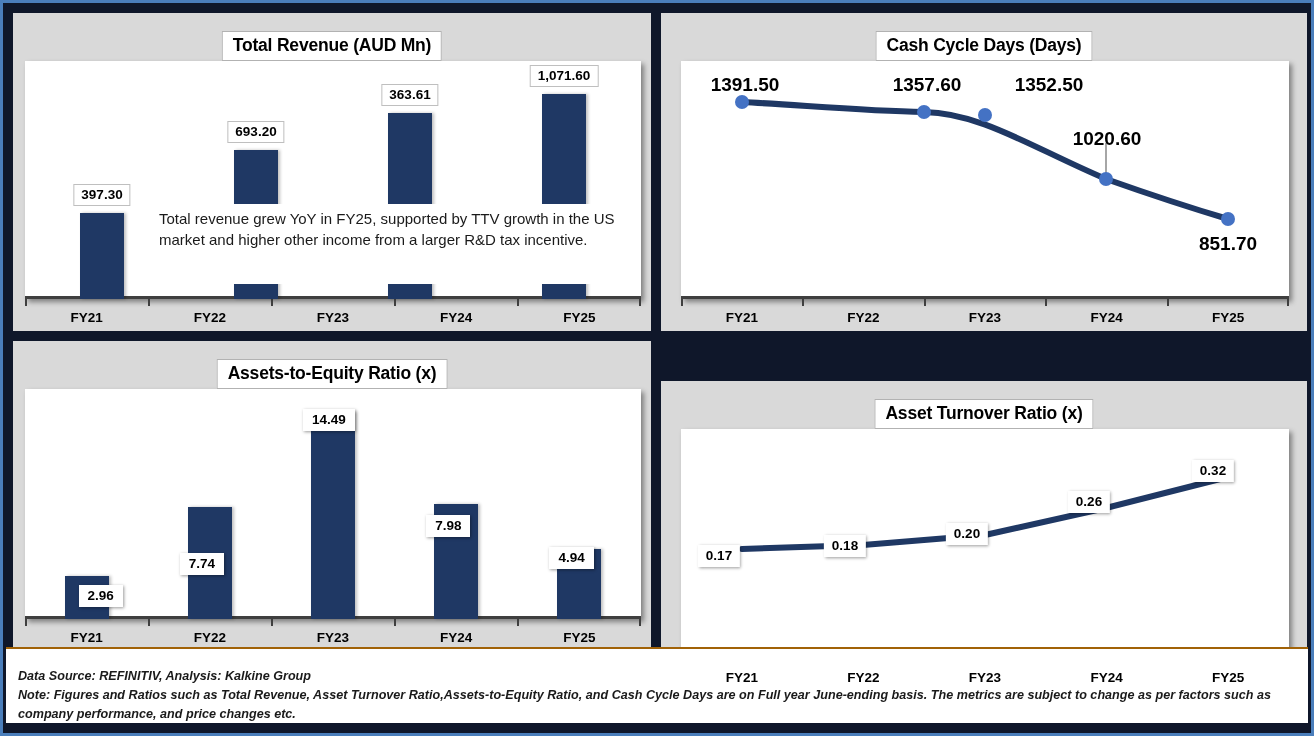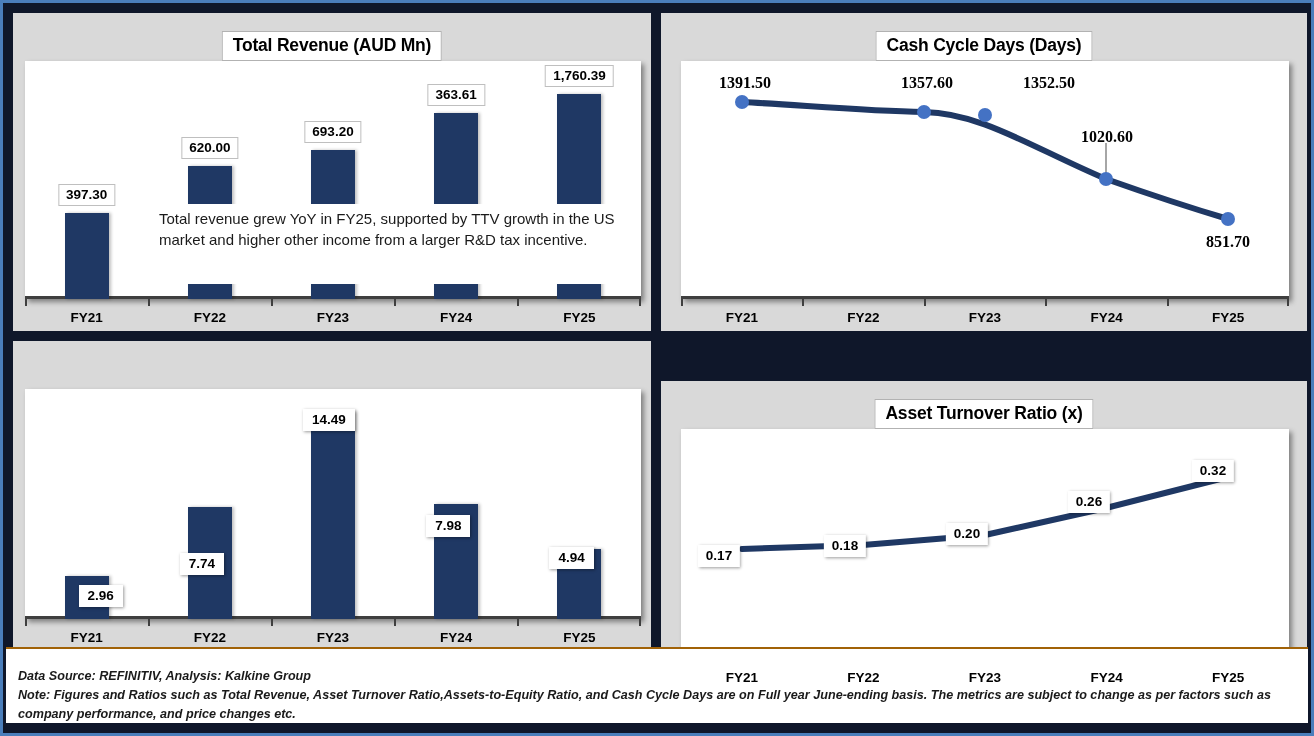--- a/index.html
+++ b/index.html
@@ -134,27 +134,26 @@
   
   .linesvg {
     position: absolute;
     left: 0; top: 0;
     width: 100%; height: 100%;
     z-index: 2;
     overflow: visible;
   }
   .lbl-plain {
     position: absolute;
-    font-size: 16px;
+    font-size: 19px;
     font-weight: bold;
     color: #000000;
     white-space: nowrap;
     z-index: 5;
     transform: translateX(-50%);
-    font-family: Liberation Serif, serif;
   }
   .lbl-box {
     position: absolute;
     background: #ffffff;
     padding: 3px 8px 4px 8px;
     font-size: 13.5px;
     font-weight: bold;
     color: #000000;
     white-space: nowrap;
     box-shadow: 1px 1px 3px rgba(0,0,0,0.40);
@@ -189,34 +188,30 @@
     <div class="panel-title">Total Revenue (AUD Mn)</div>
 
     <div class="plot" style="left:12px; top:48px; width:616px; height:238px;">
 
       <div class="bars">
         <div class="bar-slot">
           <div class="bar" style="height:86px;"></div>
           <div class="vbox" style="bottom:93px;">397.30</div>
         </div>
         <div class="bar-slot">
-          <div class="bar" style="height:133px;"></div>
-          <div class="vbox" style="bottom:140px;">620.00</div>
-        </div>
-        <div class="bar-slot">
           <div class="bar" style="height:149px;"></div>
           <div class="vbox" style="bottom:156px;">693.20</div>
         </div>
         <div class="bar-slot">
           <div class="bar" style="height:186px;"></div>
           <div class="vbox" style="bottom:193px;">363.61</div>
         </div>
         <div class="bar-slot">
           <div class="bar" style="height:205px;"></div>
-          <div class="vbox" style="bottom:212px;">1,760.39</div>
+          <div class="vbox" style="bottom:212px;">1,071.60</div>
         </div>
       </div>
 
       <div class="commentary" style="left:132px; top:143px; width:462px; height:80px;">
         <span>Total revenue grew YoY in FY25, supported by TTV growth in the US market and higher other income from a larger R&amp;D tax incentive.</span>
       </div>
 
       <div class="axis-line"></div>
       <div class="tick" style="left:0;"></div>
       <div class="tick" style="left:123px;"></div>
@@ -270,20 +265,21 @@
       <span>FY21</span>
       <span>FY22</span>
       <span>FY23</span>
       <span>FY24</span>
       <span>FY25</span>
     </div>
   </div>
 
   <div class="panel" style="left:10px; top:338px; width:638px; height:310px;">
 
+    <div class="panel-title">Assets-to-Equity Ratio (x)</div>
 
     <div class="plot" style="left:12px; top:48px; width:616px; height:230px;">
 
       <div class="bars">
         <div class="bar-slot">
           <div class="bar" style="height:43px;"></div>
           <div class="callout" style="left:50%; margin-left:-8px; bottom:12px;">2.96</div>
         </div>
         <div class="bar-slot">
           <div class="bar" style="height:112px;"></div>

